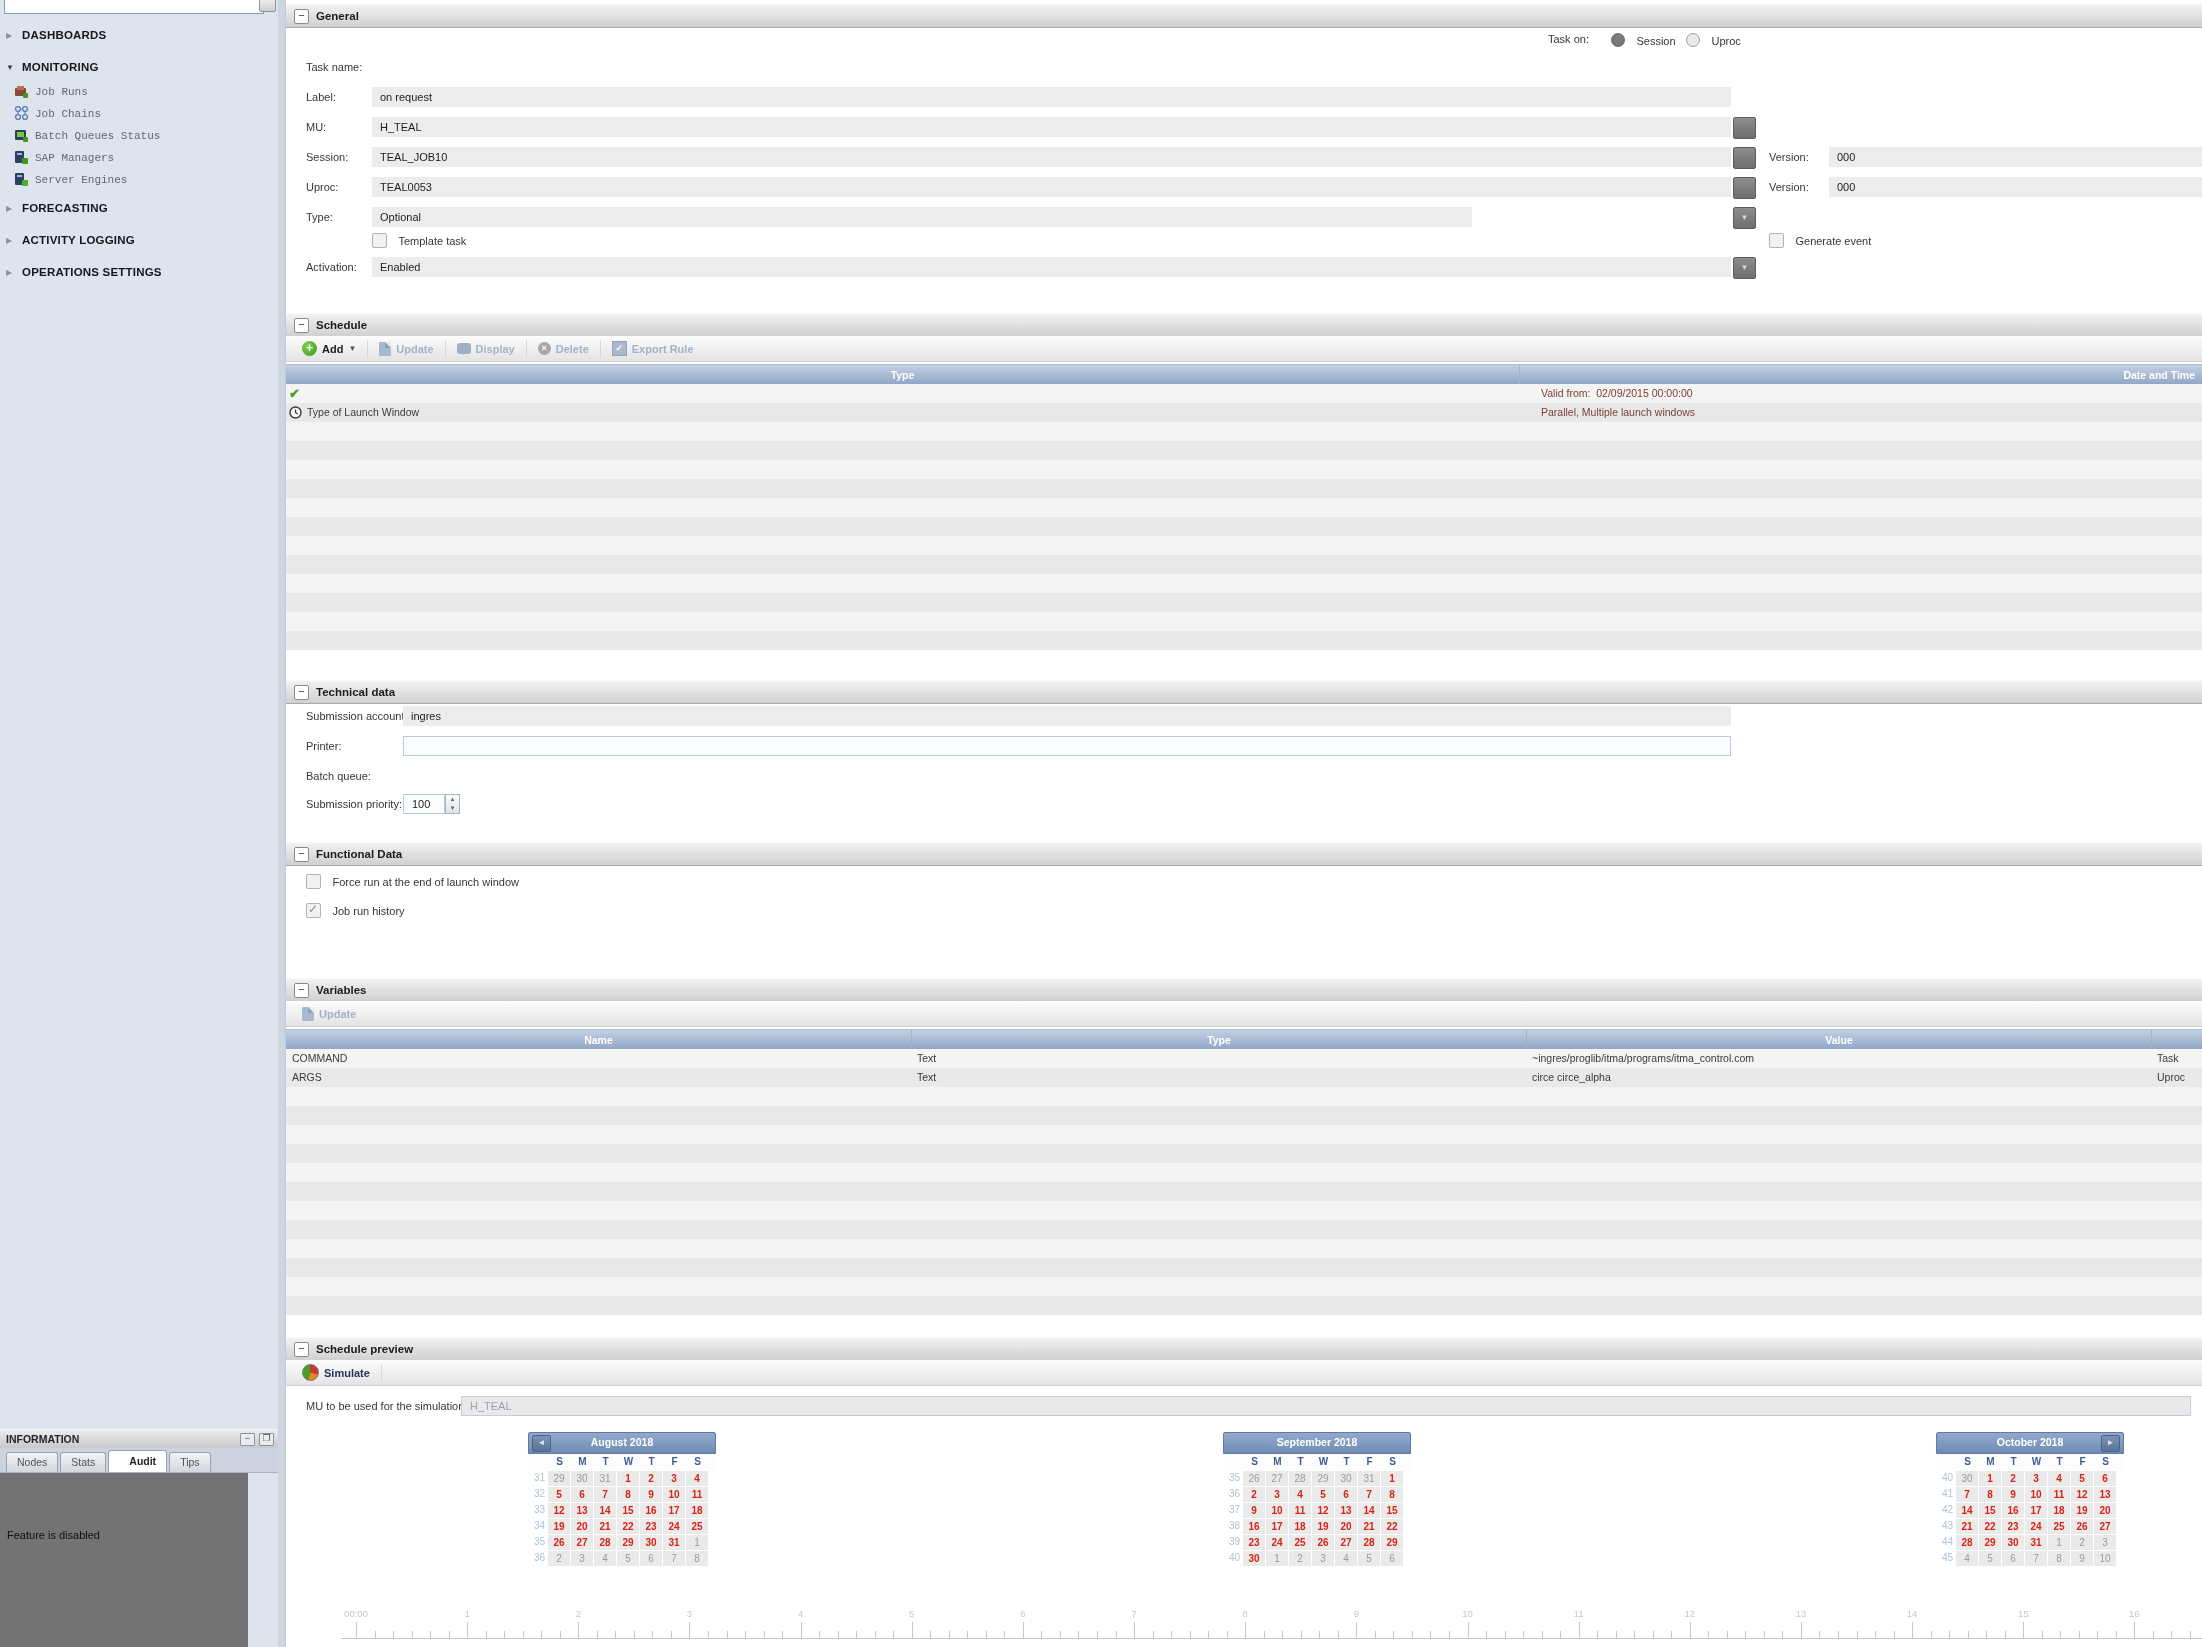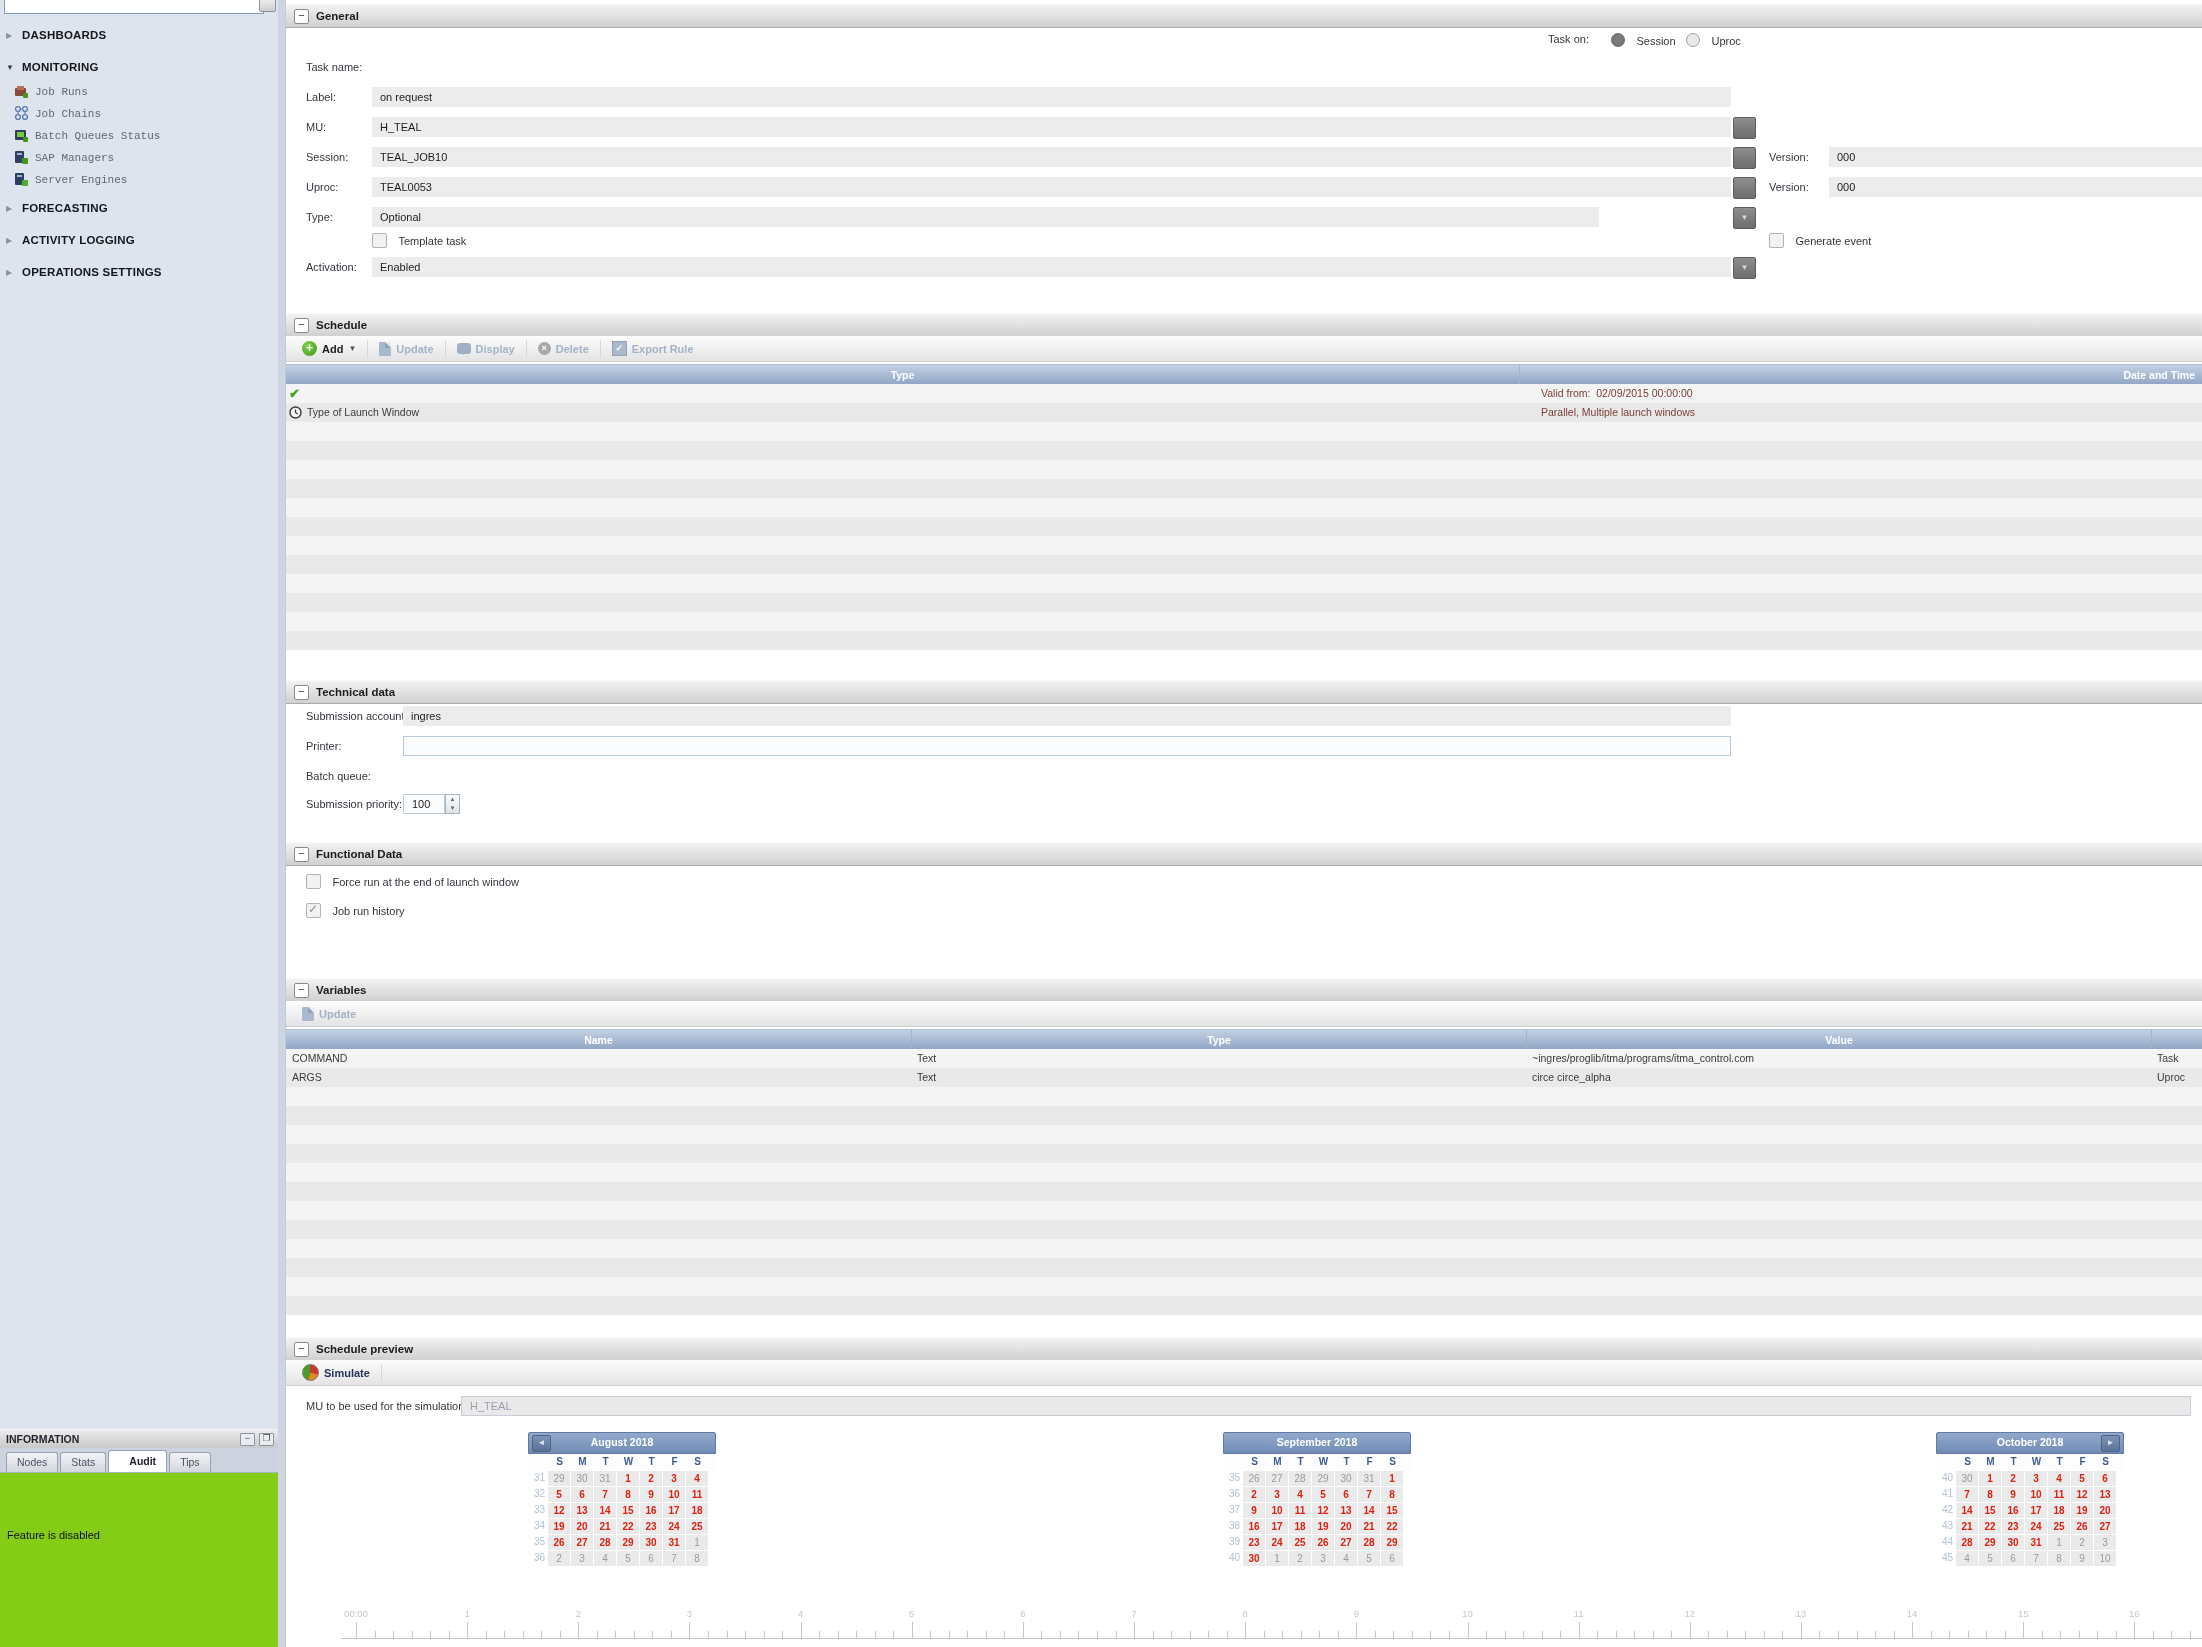--- a/index.html
+++ b/index.html
@@ -15,21 +15,21 @@
       background:linear-gradient(#f4f4f4,#cfcfcf);border:1px solid #8a93a3;border-radius:2px;}
   .nav-head{position:absolute;left:6px;display:flex;align-items:center;gap:7px;cursor:pointer;}
   .nav-head .arrow{font-size:8px;color:#8a93a3;width:9px;}
   .nav-head .arrow.open{color:#39424f;}
   .nav-head .nav-label{font-size:11.5px;font-weight:bold;color:#15161a;letter-spacing:.2px;}
   .nav-child{position:absolute;left:14px;display:flex;align-items:center;gap:6px;cursor:pointer;font-family:Liberation Mono, monospace;}
   .nav-child .nav-clabel{font-size:11px;color:#5f6976;}
   .nav-ico{width:15px;height:15px;display:inline-block;}
 
   
-  #info-panel{position:absolute;left:0;top:1429px;width:278px;height:218px;background:#84cc16;}
+  #info-panel{position:absolute;left:0;top:1429px;width:248px;height:218px;background:#737373;}
   #info-header{position:absolute;left:0;top:0;width:278px;height:18px;
       background:linear-gradient(#ececec,#c9c9c9);border-top:1px solid #f5f5f5;border-bottom:1px solid #a9a9a9;
       display:flex;align-items:center;}
   #info-header .info-title{font-size:10.5px;font-weight:bold;color:#20242c;margin-left:6px;flex:1;}
   .winbtn{width:13px;height:11px;margin-right:4px;background:#e9edf2;border:1px solid #8a93a3;
       font-size:9px;line-height:9px;text-align:center;color:#444;border-radius:1px;}
   #info-tabs{position:absolute;left:0;top:19px;width:278px;height:25px;background:#ccd3de;
       display:flex;align-items:flex-end;padding-left:6px;box-sizing:border-box;border-bottom:1px solid #aab3c0;}
   .tab{height:19px;line-height:19px;padding:0 10px;font-size:10.5px;color:#4b5360;
       background:linear-gradient(#f2f3f5,#d2d7de);border:1px solid #98a2b2;border-bottom:none;
@@ -256,21 +256,21 @@
     <span class="flabel" style="left:1483px;top:151px">Version:</span>
     <input class="ffield" style="left: 1543px; top: 147px; width: 647px;" value="000">
 
     <span class="flabel" style="left:20px;top:181px">Uproc:</span>
     <input class="ffield" style="left: 86px; top: 177px; width: 1359px;" value="TEAL0053">
     <span class="browse-btn" style="left:1447px;top:177px"></span>
     <span class="flabel" style="left:1483px;top:181px">Version:</span>
     <input class="ffield" style="left: 1543px; top: 177px; width: 647px;" value="000">
 
     <span class="flabel" style="left:20px;top:211px">Type:</span>
-    <input class="ffield" style="left: 86px; top: 207px; width: 1227px;" value="Optional">
+    <input class="ffield" style="left: 86px; top: 207px; width: 1100px;" value="Optional">
     <span class="dd-btn" style="left:1447px;top:207px">▾</span>
 
     <span style="position:absolute;left:86px;top:231px">
       <span class="cb"></span>
       <span class="cblabel">Template task</span>
     </span>
     <span style="position:absolute;left:1483px;top:231px">
       <span class="cb"></span>
       <span class="cblabel">Generate event</span>
     </span>

